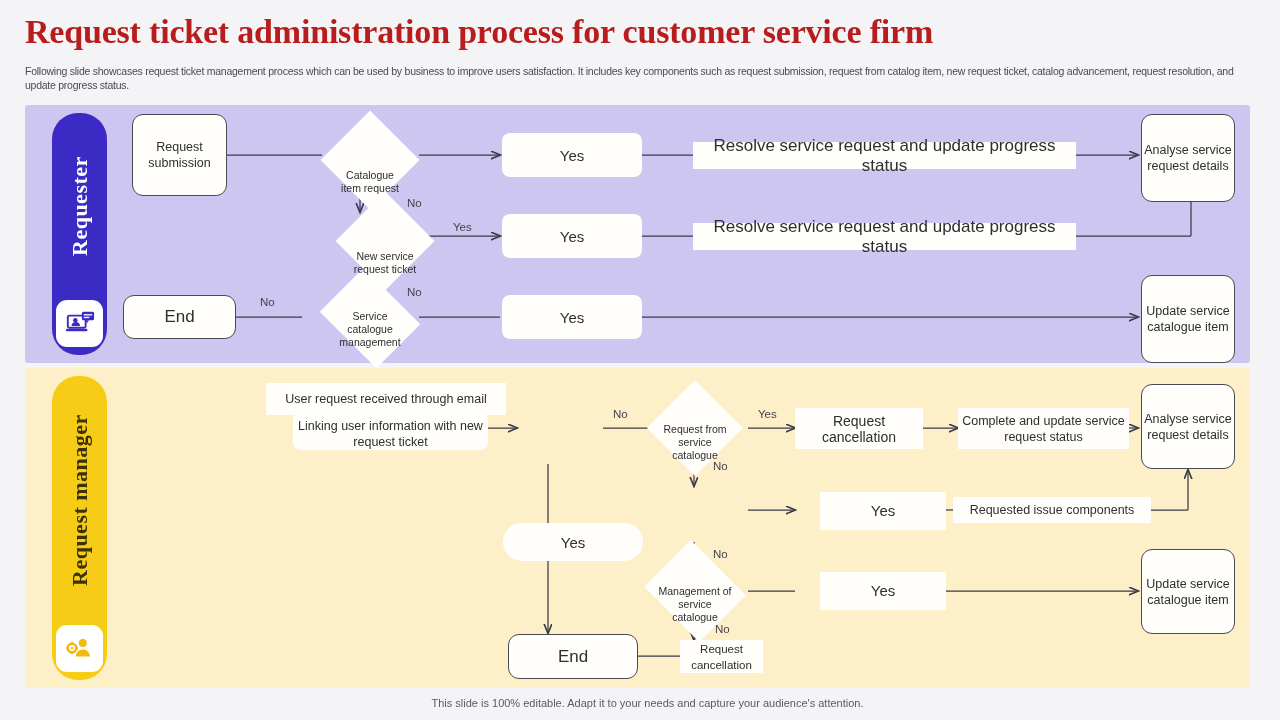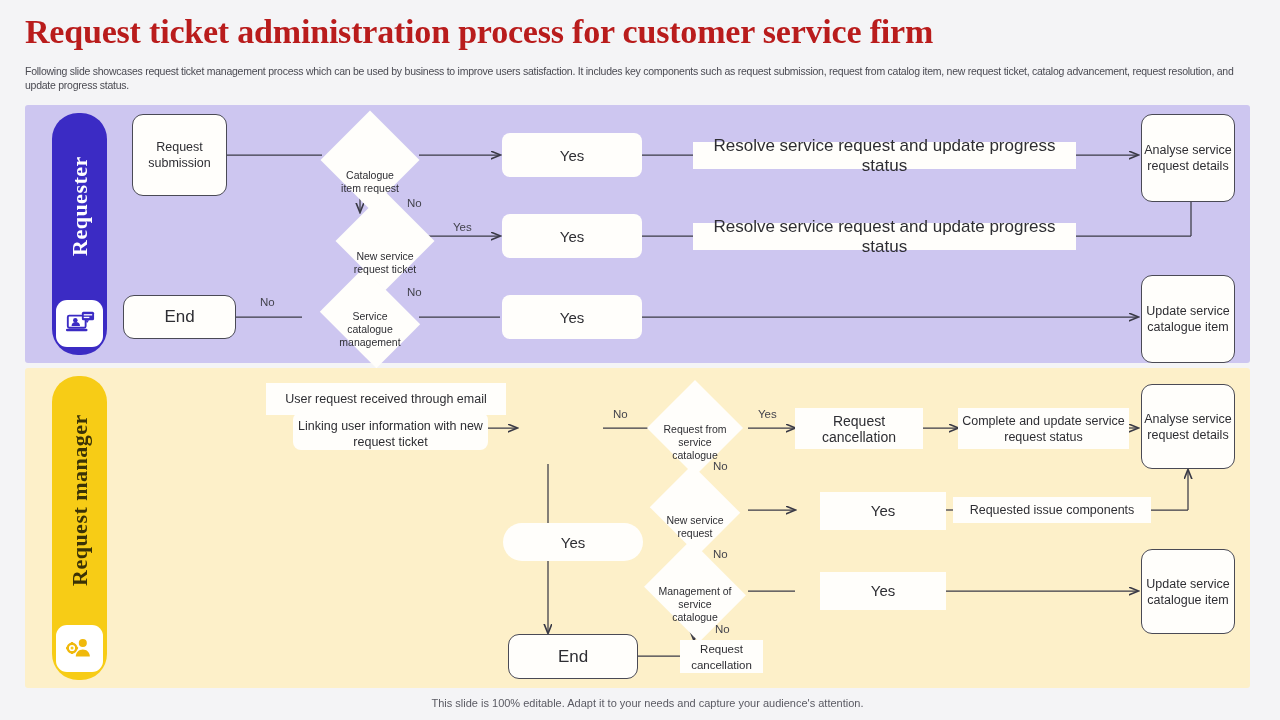--- a/index.html
+++ b/index.html
@@ -259,24 +259,20 @@
       </div>
 
     <div class="node n-soft" style="left:268px;top:44px;width:195px;height:38px;font-size:12.5px;line-height:16px;align-items:flex-end;">
         <span>Linking user information with new request ticket</span>
       </div>
 
     <div class="diamond" style="left:636px;top:26px;width:68px;height:68px;">
       <div class="dshape"></div>
       <div class="dtext">Request from service catalogue</div>
     </div>
-    <div class="diamond" style="left:636px;top:112px;width:68px;height:60px;">
-      <div class="dshape"></div>
-      <div class="dtext">New service request</div>
-    </div>
     <div class="diamond" style="left:631px;top:190px;width:78px;height:66px;">
       <div class="dshape"></div>
       <div class="dtext">Management of service catalogue</div>
     </div>
 
     <div class="node n-flat" style="left:770px;top:40px;width:128px;height:41px;font-size:14px;">
         <span>Request cancellation</span>
       </div>
     <div class="node n-flat" style="left:933px;top:40px;width:171px;height:41px;font-size:12.5px;">
         <span>Complete and update service request status</span>

